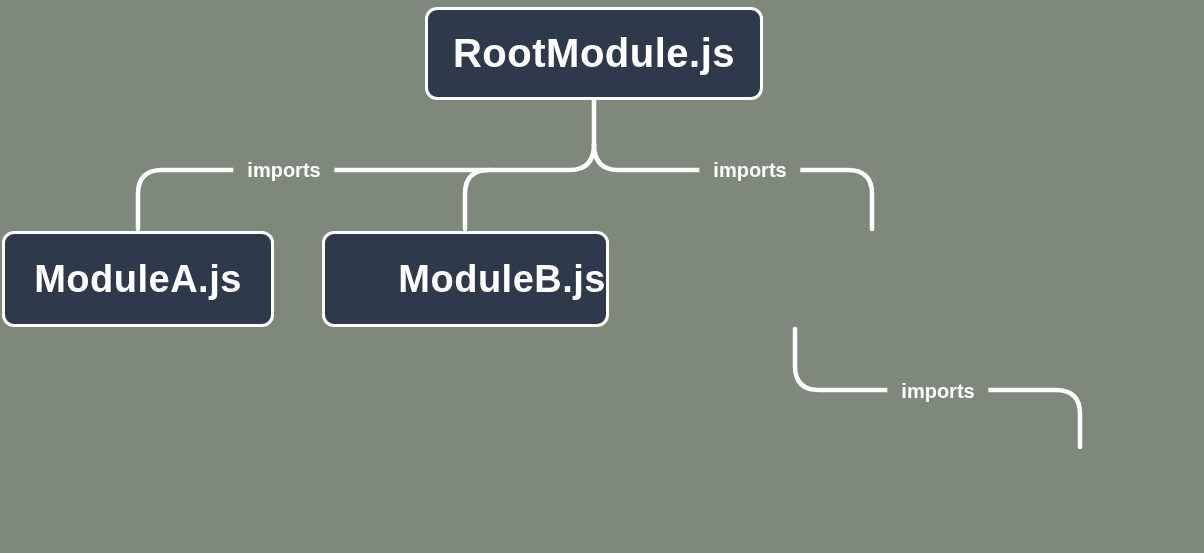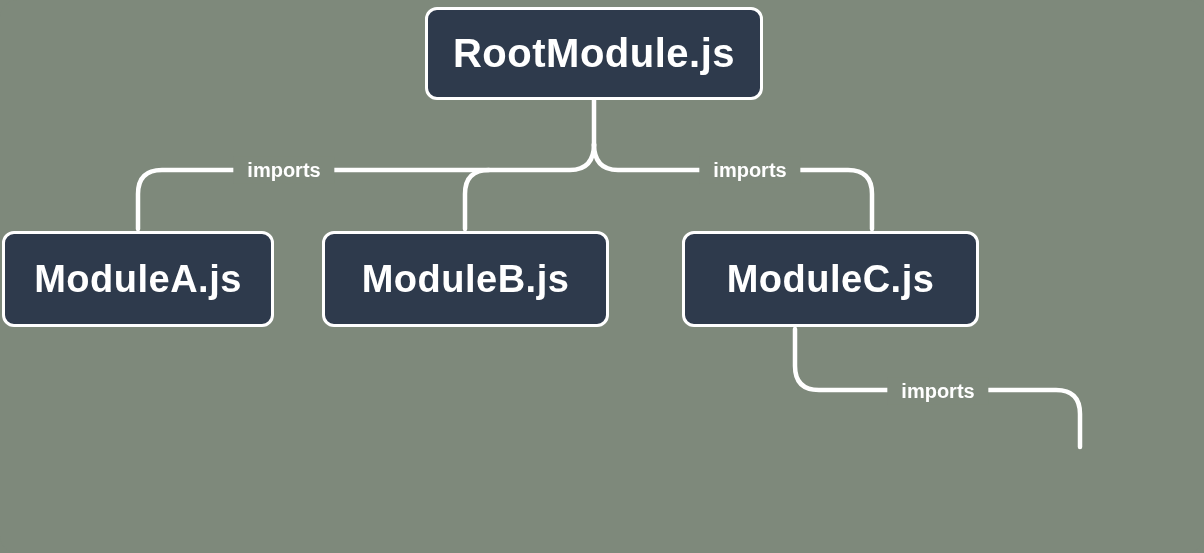--- a/index.html
+++ b/index.html
@@ -43,21 +43,21 @@
     display:flex;
     align-items:center;
     justify-content:center;
     font-weight:700;
     font-size:38px;
     letter-spacing:0.5px;
     box-sizing:border-box;
   }
   .node-root{left:425px;top:7px;width:338px;height:93px;font-size:40px;}
   .node-a{left:2px;top:231px;width:272px;height:96px;text-align:right;}
-  .node-b{left:322px;top:231px;width:287px;height:96px;}
+  .node-b{left:322px;top:231px;width:287px;height:96px;justify-content:flex-end;}
   .node-c{left:682px;top:231px;width:297px;height:96px;}
   .node-d{left:921px;top:449px;width:273px;height:96px;}
   .edge-label{
     position:absolute;
     transform:translate(-50%,-50%);
     background:var(--bg);
     color:var(--label-text);
     font-weight:700;
     font-size:20px;
     padding:2px 14px;
@@ -85,23 +85,20 @@
   </div>
 
   <div class="node node-a">
     <span>ModuleA.js</span>
   </div>
 
   <div class="node node-b">
     <span>ModuleB.js</span>
   </div>
 
-  <div class="node node-c">
-    <span>ModuleC.js</span>
-  </div>
 
 
   <div class="edge-label edge-label-left">imports</div>
 
   <div class="edge-label edge-label-right">imports</div>
 
   <div class="edge-label edge-label-cd">imports</div>
 
 </div>
 

